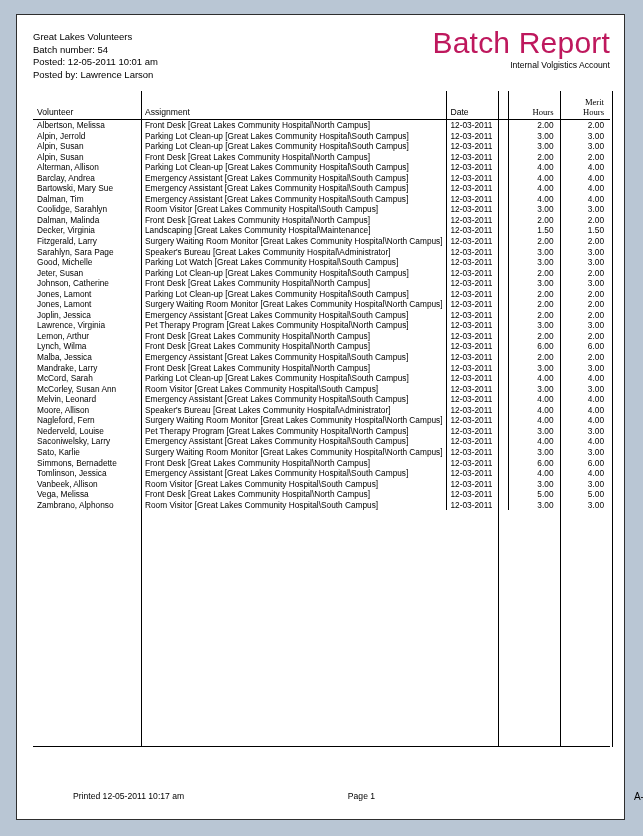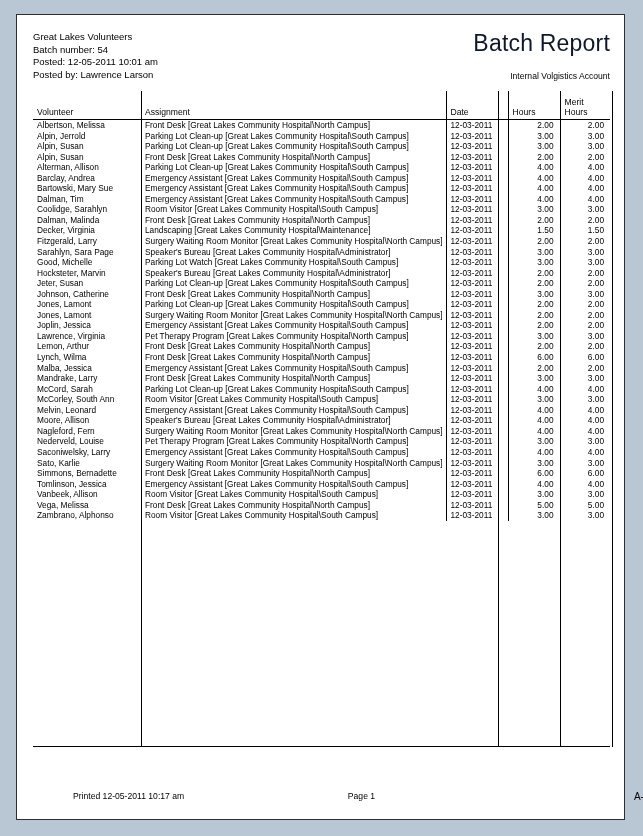--- a/index.html
+++ b/index.html
@@ -43,29 +43,29 @@
     font-size: 9.5px;
     color: #000;
     line-height: 12.6px;
     padding-top: 2px;
   }
   .hdr-right {
     text-align: right;
     padding-top: 1px;
   }
   .report-title {
-    font-size: 23px;
+    font-size: 30px;
     letter-spacing: 0.2px;
-    color: #0f172a;
+    color: #be185d;
     line-height: 26px;
   }
   .account-line {
     font-size: 8.6px;
     color: #000;
-    margin-top: 15px;
+    margin-top: 4px;
   }
   
   table.grid {
     border-collapse: collapse;
     width: 100%;
     table-layout: fixed;
     font-size: 8.3px;
     color: #000;
   }
   table.grid col.c-vol { width: 108px; }
@@ -76,21 +76,21 @@
 
   table.grid thead th {
     font-weight: normal;
     font-size: 8.6px;
     text-align: left;
     vertical-align: bottom;
     padding: 0 0 2px 4px;
     border-bottom: 1px solid #000;
     height: 26px;
   }
-  table.grid thead th.num { text-align: left; padding-right: 6px; }
+  table.grid thead th.num { text-align: right; padding-right: 6px; font-family: Liberation Serif, serif; }
   table.grid thead th.sep,
   table.grid tbody td.sep { border-left: 1px solid #000; }
 
   table.grid tbody td {
     padding: 0 0 0 4px;
     line-height: 10.55px;
     height: 10.55px;
     white-space: nowrap;
     overflow: hidden;
     text-overflow: clip;
@@ -263,27 +263,20 @@
                 <td class="sep num">3.00</td>
               </tr>
               <tr>
                 <td>Good, Michelle</td>
                 <td>Parking Lot Watch [Great Lakes Community Hospital\South Campus]</td>
                 <td class="sep">12-03-2011</td>
                 <td class="sep num">3.00</td>
                 <td class="sep num">3.00</td>
               </tr>
               <tr>
-                <td>Hocksteter, Marvin</td>
-                <td>Speaker's Bureau [Great Lakes Community Hospital\Administrator]</td>
-                <td class="sep">12-03-2011</td>
-                <td class="sep num">2.00</td>
-                <td class="sep num">2.00</td>
-              </tr>
-              <tr>
                 <td>Jeter, Susan</td>
                 <td>Parking Lot Clean-up [Great Lakes Community Hospital\South Campus]</td>
                 <td class="sep">12-03-2011</td>
                 <td class="sep num">2.00</td>
                 <td class="sep num">2.00</td>
               </tr>
               <tr>
                 <td>Johnson, Catherine</td>
                 <td>Front Desk [Great Lakes Community Hospital\North Campus]</td>
                 <td class="sep">12-03-2011</td>
@@ -347,21 +340,21 @@
                 <td class="sep num">3.00</td>
               </tr>
               <tr>
                 <td>McCord, Sarah</td>
                 <td>Parking Lot Clean-up [Great Lakes Community Hospital\South Campus]</td>
                 <td class="sep">12-03-2011</td>
                 <td class="sep num">4.00</td>
                 <td class="sep num">4.00</td>
               </tr>
               <tr>
-                <td>McCorley, South Ann</td>
+                <td>McCorley, Susan Ann</td>
                 <td>Room Visitor [Great Lakes Community Hospital\South Campus]</td>
                 <td class="sep">12-03-2011</td>
                 <td class="sep num">3.00</td>
                 <td class="sep num">3.00</td>
               </tr>
               <tr>
                 <td>Melvin, Leonard</td>
                 <td>Emergency Assistant [Great Lakes Community Hospital\South Campus]</td>
                 <td class="sep">12-03-2011</td>
                 <td class="sep num">4.00</td>

